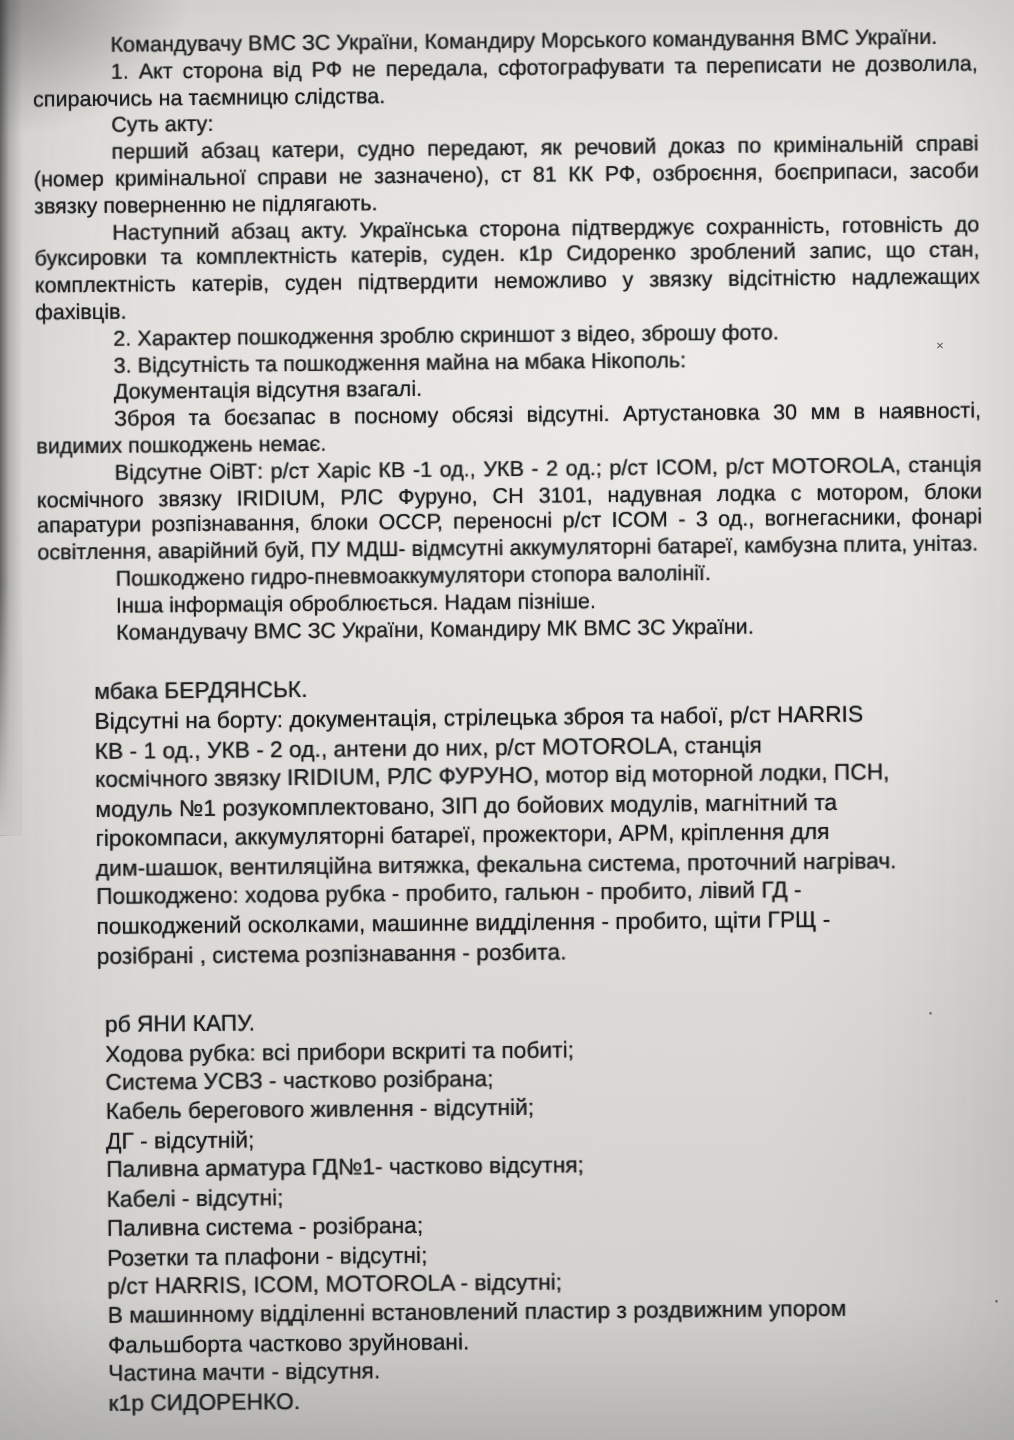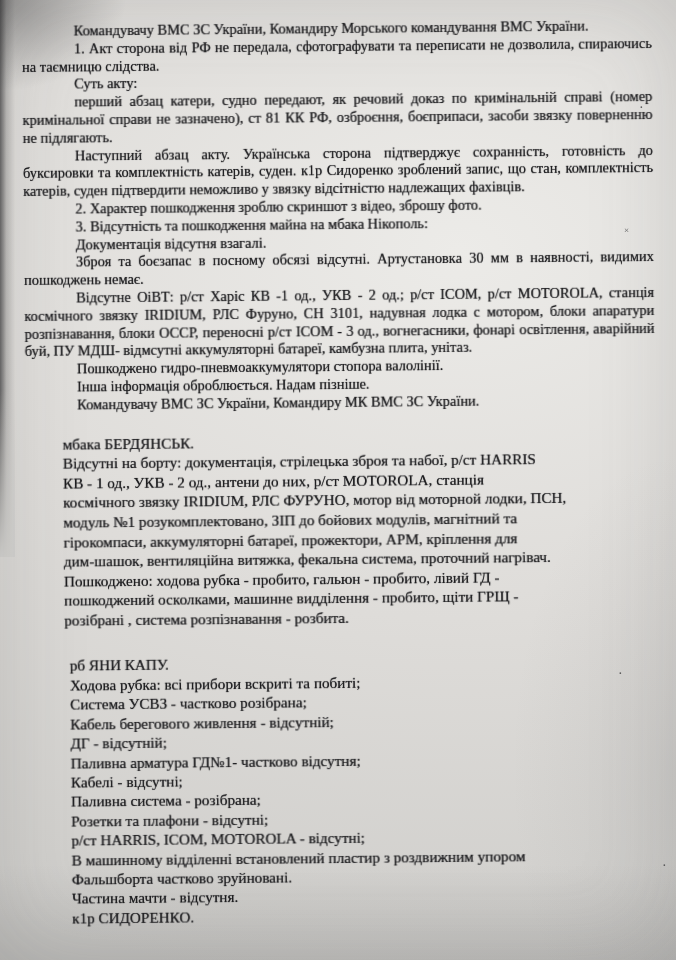--- a/index.html
+++ b/index.html
@@ -5,21 +5,21 @@
   html,body{margin:0;padding:0;background:#b8b7b4;}
   .page{
     position:relative;
     width:676px;height:960px;
     overflow:hidden;
     background:
       radial-gradient(180px 130px at 0% 0%, rgba(40,40,42,0.38), rgba(40,40,42,0) 70%),
       linear-gradient(to bottom, rgba(70,70,72,0) 90%, rgba(70,70,72,0.12) 100%),
       radial-gradient(220px 420px at 100% 80%, rgba(110,110,112,0.10), rgba(110,110,112,0) 75%),
       radial-gradient(1200px 820px at 68% 26%, #ecebe8 0%, #dedcd9 45%, #cecdca 90%);
-    font-family:Liberation Serif, serif;
+    font-family:Liberation Sans, sans-serif;
   }
   .edge-shadow-left{
     position:absolute;left:0;top:0;width:15px;height:58%;
     background:
       linear-gradient(to bottom, rgba(214,213,210,0) 70%, #d4d3d0 100%),
       linear-gradient(to right, rgba(28,28,30,0.62), rgba(28,28,30,0.18) 42%, rgba(28,28,30,0) 100%);
   }
   .vignette{position:absolute;inset:0;box-shadow:inset 0 0 90px rgba(70,70,72,0.18);pointer-events:none;}
   .content{
     position:absolute;left:26px;top:20px;width:630px;

